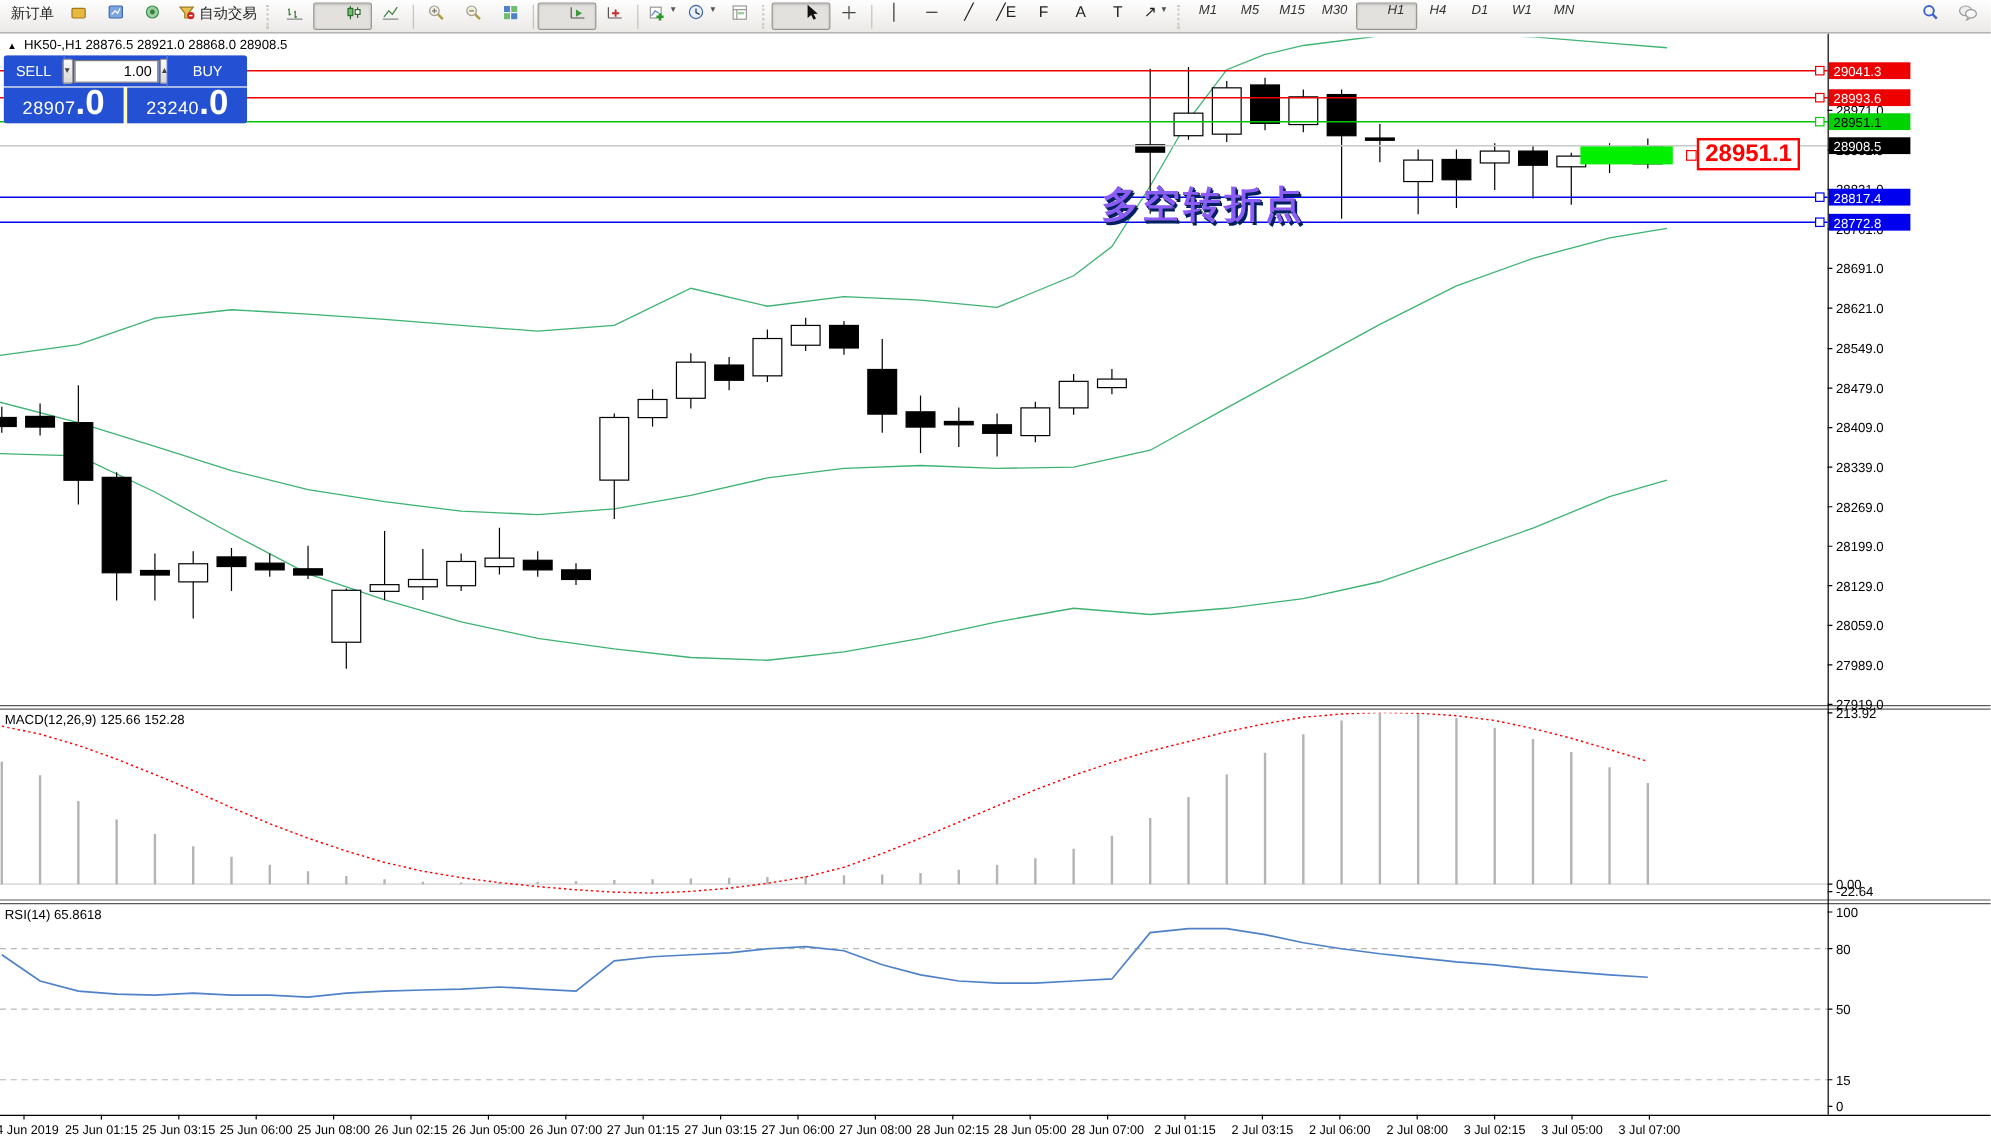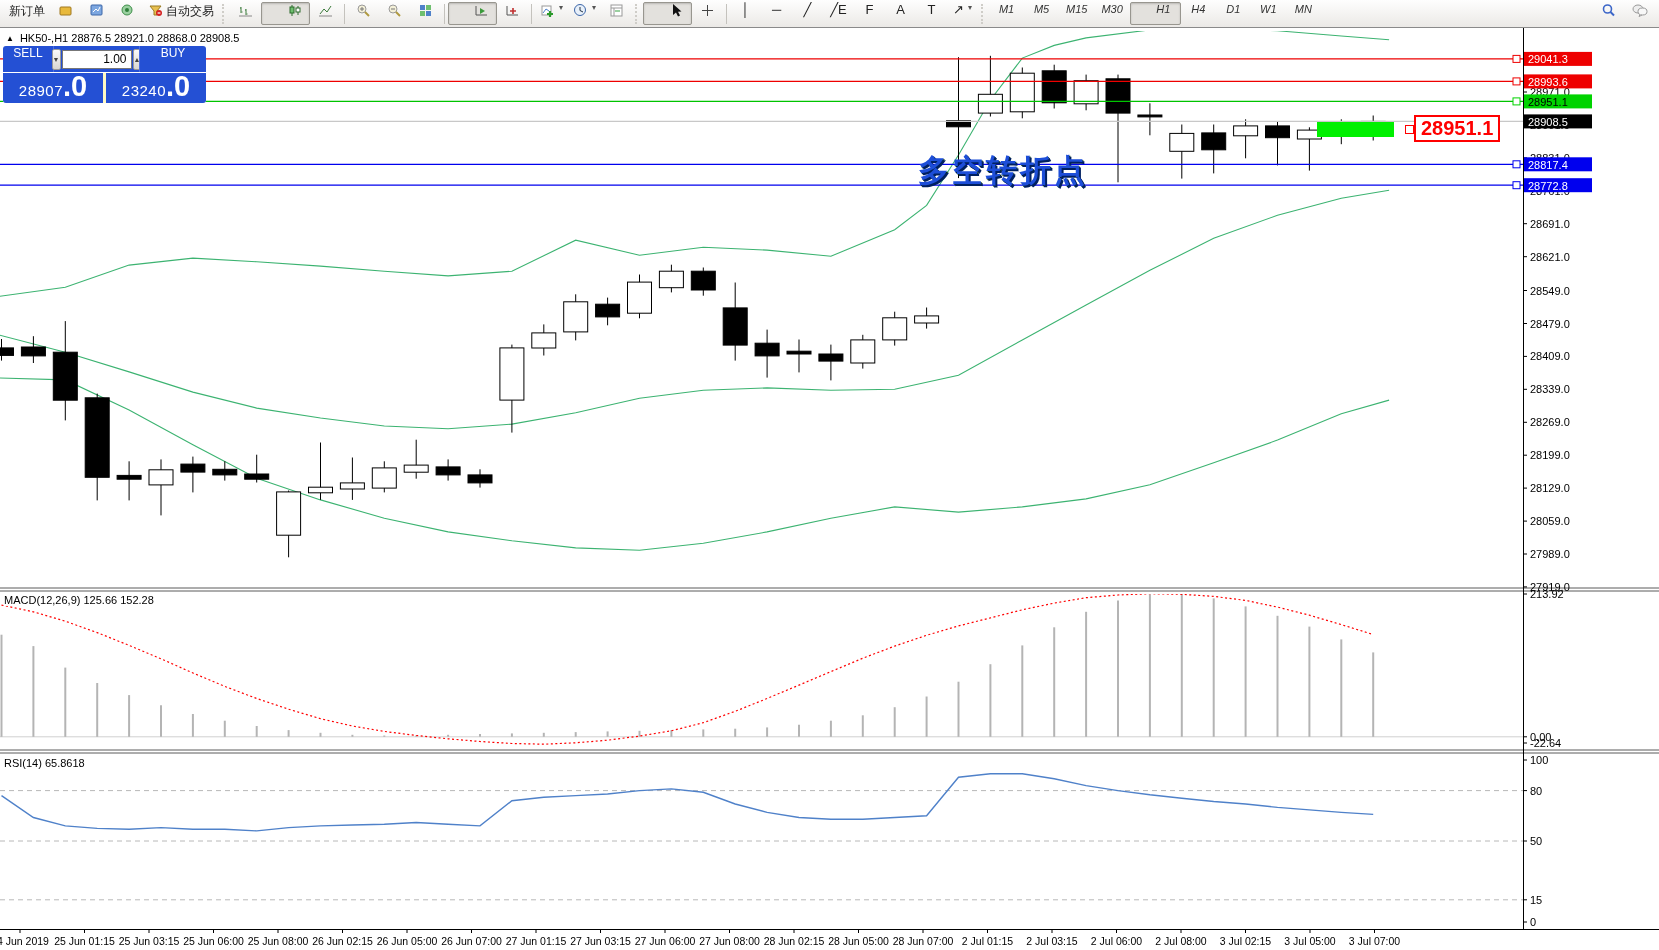--- a/index.html
+++ b/index.html
@@ -18,34 +18,34 @@
   #toolbar-right{margin-left:auto;display:flex;align-items:center;}
   .micon{display:inline-block;width:15px;height:15px;}
   
   #chart-region{position:relative;width:1659px;height:922px;background:#fff;}
   #chart-svg{position:absolute;left:0;top:0;}
   #symbol-header{position:absolute;left:6px;top:4px;font-size:11px;color:#000;display:flex;gap:6px;align-items:center;}
   #symbol-header .tri{font-size:8px;}
   
   #trade-panel{position:absolute;left:3px;top:18px;width:203px;height:57px;border-radius:3px;overflow:hidden;}
   .tp-top{display:flex;height:26px;border-bottom:1px solid #fff;}
-  .tp-btn{background:#2450d4;color:#fff;font-size:12px;display:flex;align-items:flex-start;justify-content:center;cursor:pointer;}
+  .tp-btn{background:#2450d4;color:#fff;font-size:12px;display:flex;align-items:center;justify-content:center;cursor:pointer;}
   .tp-sell{width:50px;border-right:1px solid #4a6ee0;}
   .tp-buy{flex:1;border-left:1px solid #4a6ee0;}
   .tp-spin{width:85px;background:#2450d4;display:flex;align-items:center;justify-content:center;gap:1px;}
   .spin-btn{width:14px;height:19px;background:linear-gradient(#fafafa,#d9d7d2);border:1px solid #9a9a9a;
     border-radius:2px;font-size:7px;color:#444;display:flex;align-items:center;justify-content:center;cursor:pointer;}
   .vol-input{width:64px;height:17px;background:#fff;border:1px solid #777;font-size:12px;text-align:right;
     padding:0 4px 0 0;font-family:inherit;}
   .tp-bottom{display:flex;height:30px;background:#fef9c3;gap:3px;}
   .tp-price{flex:1;background:#2450d4;color:#fff;display:flex;align-items:baseline;justify-content:center;cursor:pointer;}
   .pmain{font-size:15px;letter-spacing:.5px;}
   .pbig{font-size:29px;font-weight:bold;line-height:27px;}
   
-  #cn-annotation{position:absolute;left:918px;top:122px;font-size:31px;font-weight:bold;color:#1d4ed8;
+  #cn-annotation{position:absolute;left:918px;top:122px;font-size:31px;font-weight:bold;color:#8b5cf6;
     letter-spacing:3px;text-shadow:2px 2px 0 #002060,1px 1px 0 #003000;white-space:nowrap;}
   #green-box{position:absolute;left:1317px;top:94px;width:77px;height:15px;background:#00f000;}
   #price-callout{position:absolute;left:1414px;top:87px;border:2px solid #f00;color:#f00;background:#fff;
     font-size:20px;font-weight:bold;padding:0 5px;line-height:23px;}
   #callout-square{position:absolute;left:1405px;top:97px;width:7px;height:7px;border:1px solid #f00;background:#fff;}
   #macd-label,#rsi-label{position:absolute;left:4px;font-size:11px;color:#000;background:rgba(255,255,255,.85);}
   #macd-label{top:566px;}
   #rsi-label{top:729px;}
 </style>
 </head>

